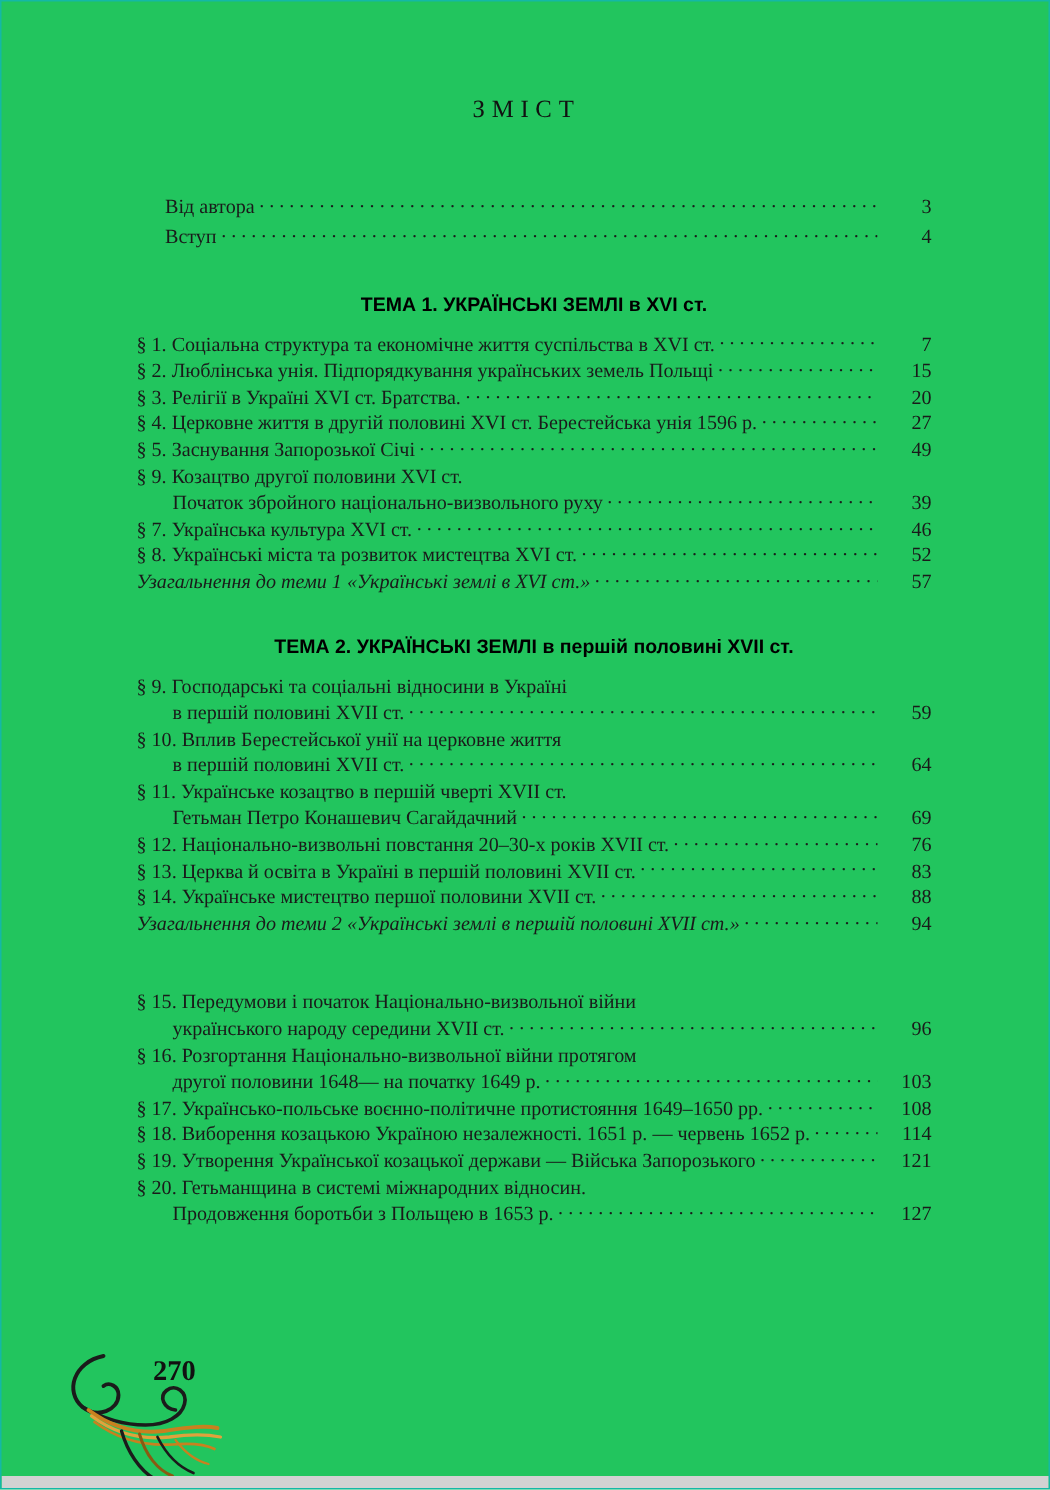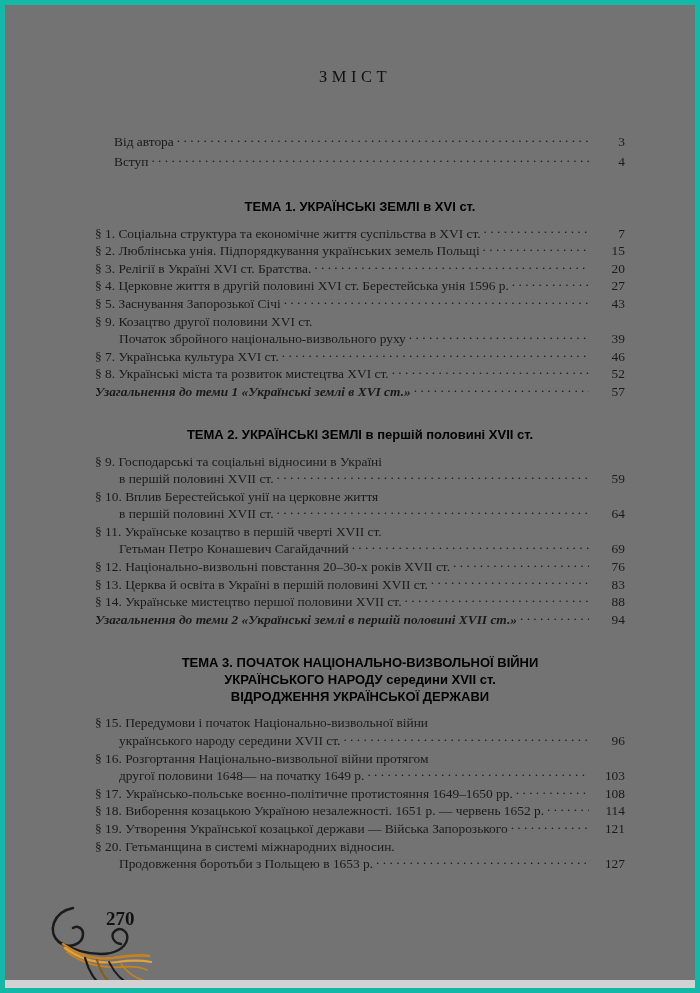--- a/index.html
+++ b/index.html
@@ -8,23 +8,23 @@
     background: #ffffff;
   }
   body {
     font-family: "Liberation Serif", "DejaVu Serif", serif;
     color: #1a1a1a;
   }
   .page {
     position: relative;
     width: 700px;
     height: 993px;
-    background: #737373;
+    background: #22c55e;
     box-sizing: border-box;
-    border: 5px solid #14b8a6;
+    border: 1px solid #14b8a6;
     overflow: hidden;
   }
   .bottom-strip {
     position: absolute;
     left: 0;
     bottom: 0;
     width: 700px;
     height: 8px;
     background: #d2d2d2;
   }
@@ -99,21 +99,20 @@
     line-height: 17px;
     color: #000;
     font-family: "Liberation Sans", "DejaVu Sans", sans-serif;
   }
 
   .gap-lg { height: 26px; }
   .gap-sm { height: 9px; }
 
   .summary .label {
     font-style: italic;
-    font-weight: bold;
   }
 
   
   .folio {
     position: absolute;
     left: 101px;
     top: 903px;
     font-size: 19px;
     font-weight: bold;
     color: #111;
@@ -170,21 +169,21 @@
             <span class="pageno">20</span>
           </div>
           <div class="entry">
             <span class="label">§ 4. Церковне життя в другій половині XVI ст. Берестейська унія 1596 р.</span>
             <span class="leader"></span>
             <span class="pageno">27</span>
           </div>
           <div class="entry">
             <span class="label">§ 5. Заснування Запорозької Січі</span>
             <span class="leader"></span>
-            <span class="pageno">43</span>
+            <span class="pageno">49</span>
           </div>
           <div class="entry noleader">
             <span class="label">§ 9. Козацтво другої половини XVI ст.</span>
             <span class="leader"></span>
             <span class="pageno"></span>
           </div>
           <div class="entry indent">
             <span class="label">Початок збройного національно-визвольного руху</span>
             <span class="leader"></span>
             <span class="pageno">39</span>
@@ -256,25 +255,20 @@
             <span class="leader"></span>
             <span class="pageno">88</span>
           </div>
           <div class="entry summary">
             <span class="label">Узагальнення до теми 2 «Українські землі в першій половині XVII ст.»</span>
             <span class="leader"></span>
             <span class="pageno">94</span>
           </div>
         </div>
         <div class="gap-lg"></div>
-        <div class="theme-head">
-          <div>ТЕМА 3. ПОЧАТОК НАЦІОНАЛЬНО-ВИЗВОЛЬНОЇ ВІЙНИ</div>
-          <div>УКРАЇНСЬКОГО НАРОДУ середини XVII ст.</div>
-          <div>ВІДРОДЖЕННЯ УКРАЇНСЬКОЇ ДЕРЖАВИ</div>
-        </div>
         <div class="gap-sm"></div>
         <div>
           <div class="entry noleader">
             <span class="label">§ 15. Передумови і початок Національно-визвольної війни</span>
             <span class="leader"></span>
             <span class="pageno"></span>
           </div>
           <div class="entry indent">
             <span class="label">українського народу середини XVII ст.</span>
             <span class="leader"></span>

